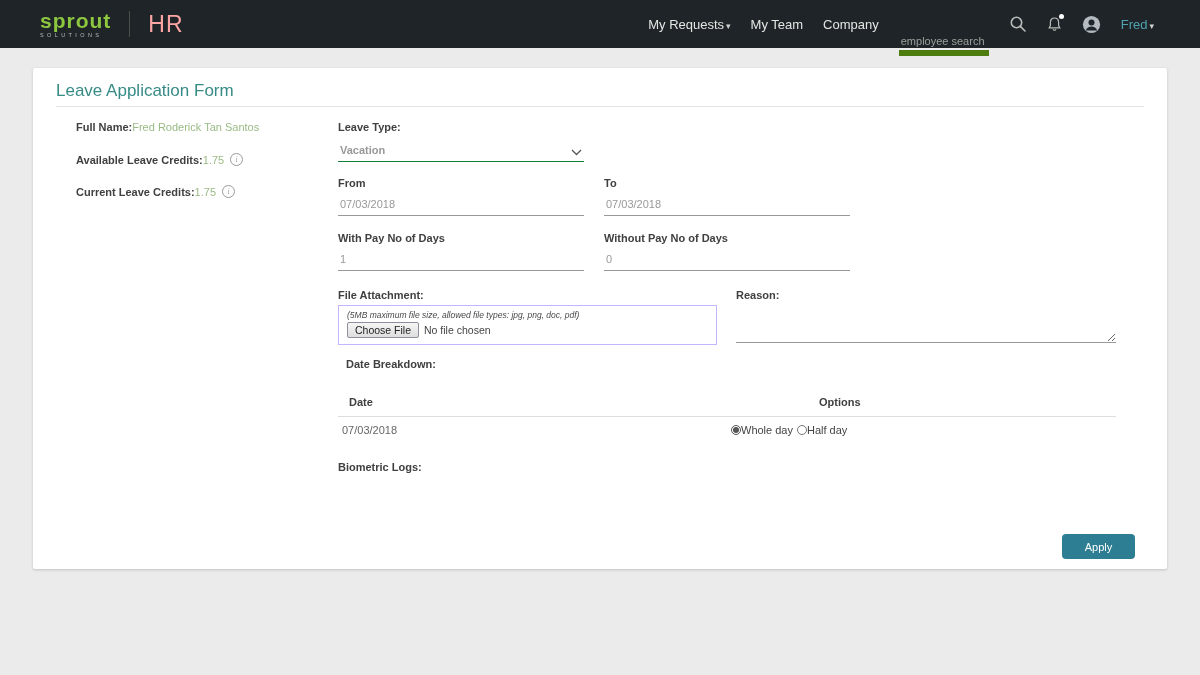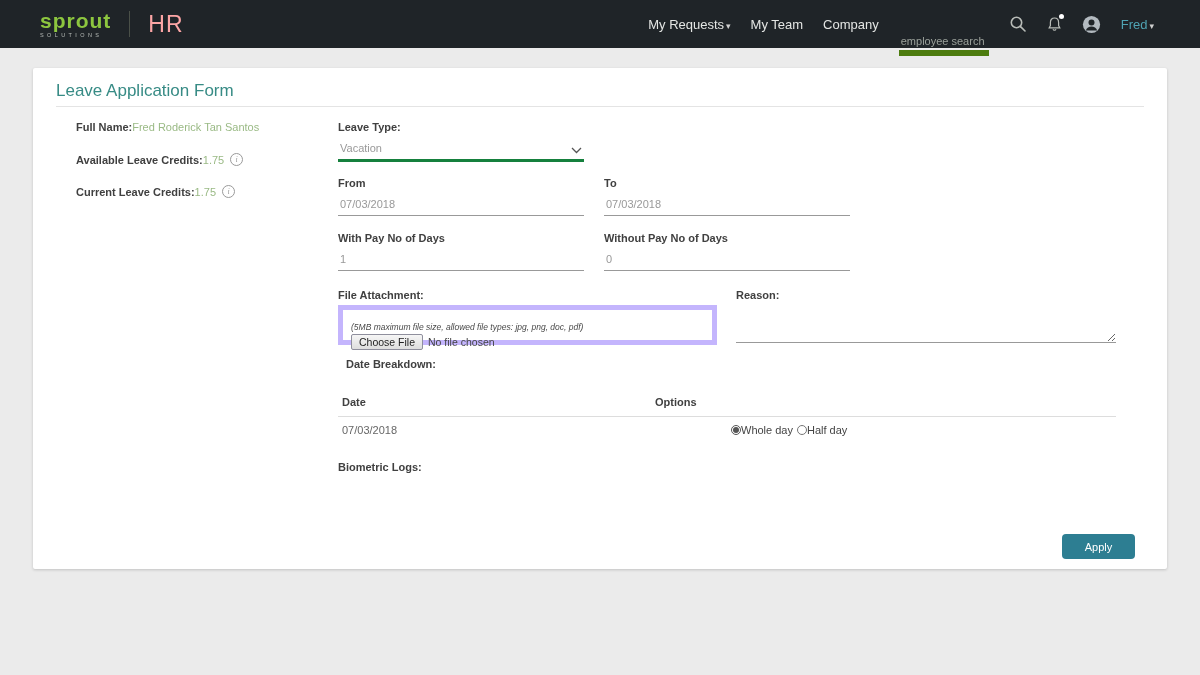--- a/index.html
+++ b/index.html
@@ -60,61 +60,61 @@
     width:13px;height:13px;border:1px solid #9a9a9a;border-radius:50%;
     color:#9a9a9a;font-size:8px;font-style:italic;margin-left:6px;cursor:pointer;
     font-family:"Liberation Serif",serif;
   }
   .row1{left:43px;top:53px;}
   .row2{left:43px;top:85px;}
   .row3{left:43px;top:117px;}
   
   .f-lbl-leave{left:305px;top:53px;}
   .select{
-    left:305px;top:68px;width:246px;height:26px;border-bottom:3px solid #15803d;
+    left:305px;top:68px;width:246px;height:26px;border-bottom:1px solid #15803d;
     display:flex;align-items:flex-end;justify-content:space-between;
-    padding:0 2px 5px 2px;cursor:pointer;
+    padding:0 2px 5px 2px;cursor:pointer;font-weight:bold;
   }
   .select .sel-val{font-size:11px;color:#999;}
   .f-lbl-from{left:305px;top:109px;}
   .f-lbl-to{left:571px;top:109px;}
   .uinput{
     border:none;border-bottom:1px solid #999;background:transparent;outline:none;
     font-size:11px;color:#999;height:24px;padding:0 2px;
     font-family:"Liberation Sans",sans-serif;
   }
   .in-from{left:305px;top:124px;width:246px;}
   .in-to{left:571px;top:124px;width:246px;}
   .f-lbl-withpay{left:305px;top:164px;}
   .f-lbl-withoutpay{left:571px;top:164px;}
   .in-withpay{left:305px;top:179px;width:246px;}
   .in-withoutpay{left:571px;top:179px;width:246px;}
   .f-lbl-file{left:305px;top:221px;}
   .f-lbl-reason{left:703px;top:221px;}
   .file-box{
-    left:305px;top:237px;width:379px;height:40px;border:5px solid #c4b5fd;
-    padding:12px 8px 0 8px;
+    left:305px;top:237px;width:379px;height:40px;border:1px solid #c4b5fd;
+    padding:4px 8px 0 8px;
   }
   .file-hint{font-size:8.5px;font-style:italic;color:#4a4a4a;display:block;margin-bottom:2px;}
   .choose-row{display:flex;align-items:center;gap:5px;}
   .choose-btn{
     font-size:10.5px;color:#222;background:linear-gradient(#f6f6f6,#dedede);
     border:1px solid #8f8f9d;border-radius:2px;padding:1px 7px;cursor:pointer;
     font-family:"Liberation Sans",sans-serif;
   }
   .no-file{font-size:10.5px;color:#444;}
   .reason-area{
     left:703px;top:239px;width:380px;height:36px;
     border:none;border-bottom:1px solid #999;background:transparent;outline:none;
     resize:both;font-size:11px;color:#555;font-family:"Liberation Sans",sans-serif;
   }
   .f-lbl-breakdown{left:305px;top:290px;padding-left:8px;}
   .bd-table{left:305px;top:328px;width:778px;}
   .bd-head{display:flex;border-bottom:1px solid #ddd;padding-bottom:8px;}
-  .bd-head .h-date{margin-left:4px;width:313px;}
+  .bd-head .h-date{margin-left:11px;width:470px;}
   .bd-row{display:flex;align-items:center;padding-top:7px;}
   .bd-row .c-date{margin-left:4px;width:389px;font-size:11px;color:#666;}
   .opt-group{display:flex;align-items:center;font-size:11px;color:#444;}
   .opt-group label{display:flex;align-items:center;cursor:pointer;margin-right:4px;}
   .opt-group input{width:10px;height:10px;margin:0;cursor:pointer;accent-color:#555;}
   .f-lbl-bio{left:305px;top:393px;}
   .apply-btn{
     left:1029px;top:466px;width:73px;height:25px;
     background:var(--apply-bg);color:#fff;border:none;border-radius:4px;
     font-size:11px;cursor:pointer;font-family:"Liberation Sans",sans-serif;

